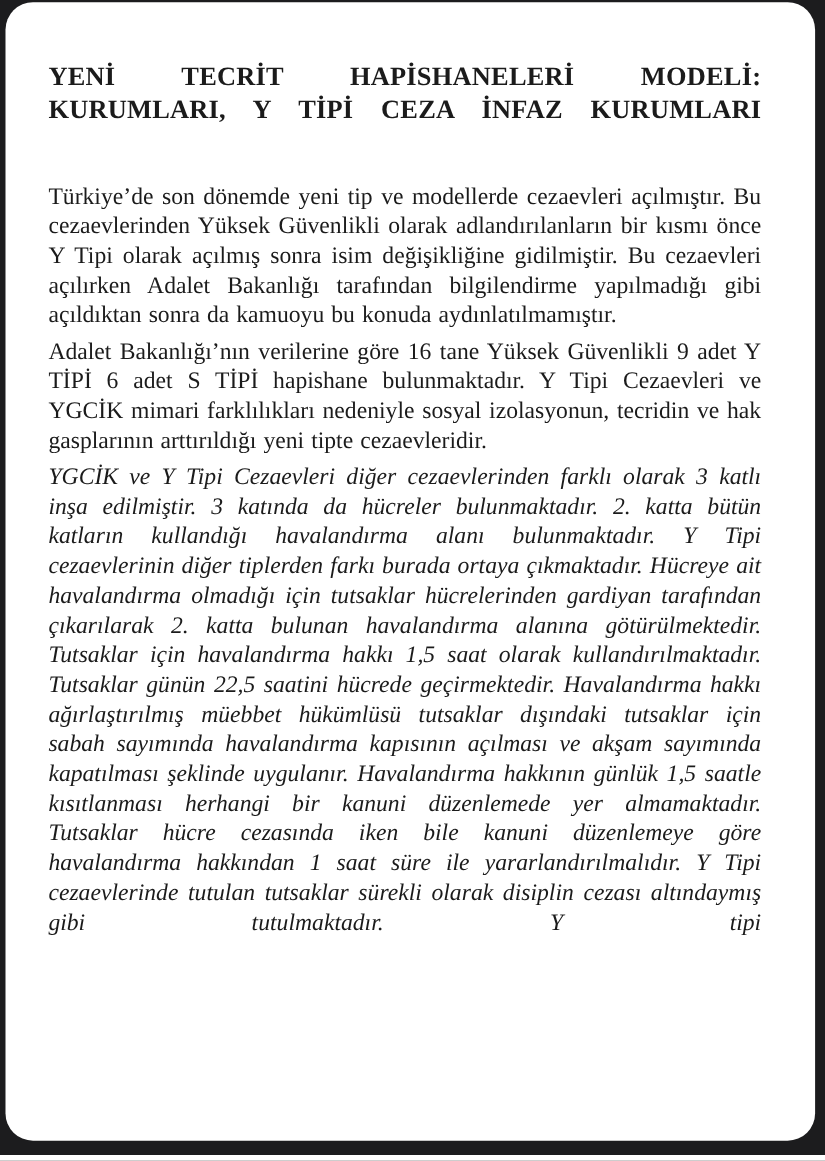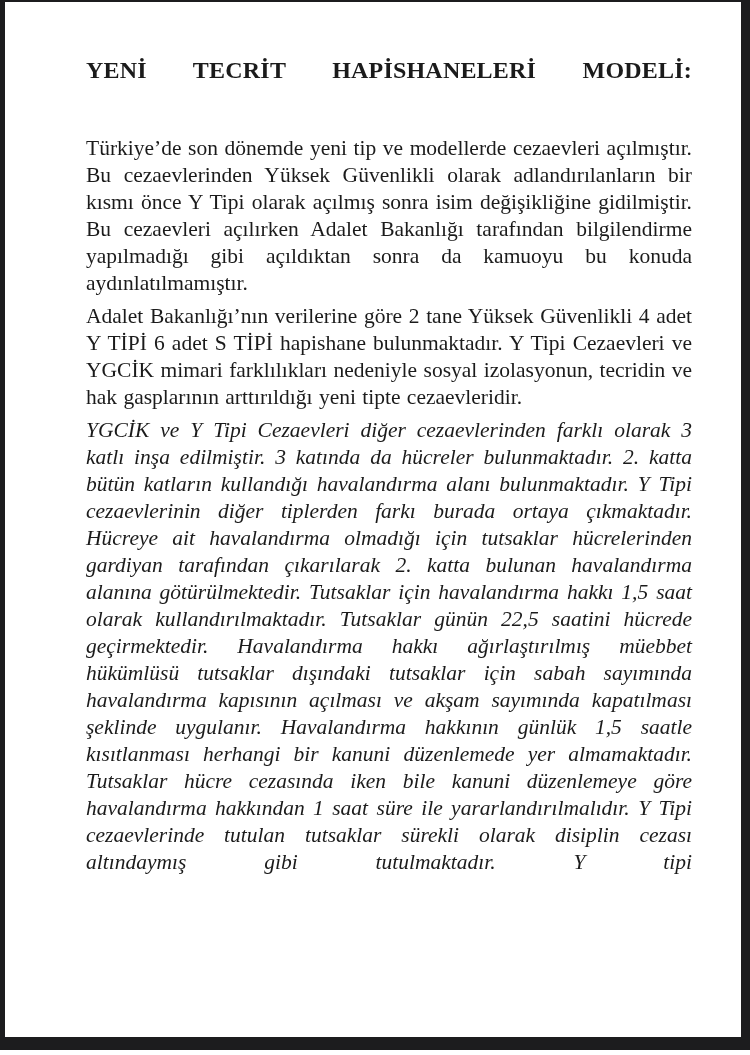--- a/index.html
+++ b/index.html
@@ -16,22 +16,23 @@
     font-family: "Liberation Serif", "DejaVu Serif", serif;
   }
   .page {
     position: absolute;
     left: 5px;
     top: 2px;
     width: 736px;
     height: 1035px;
     background: var(--page, #ffffff);
     box-sizing: border-box;
-    padding: 53px 49px 0 81px;
+    padding: 53px 49px 0 39px;
     overflow: hidden;
+    border-radius: 25px;
   }
   .doc-title {
     margin: 0 0 50px 0;
     color: var(--text, #1b1b1b);
     font-size: 24px;
     line-height: 30px;
     font-weight: bold;
     letter-spacing: 0.2px;
   }
   .title-line {
@@ -65,19 +66,20 @@
     background: var(--page, #ffffff);
   }
 </style>
 </head>
 <body>
 
 <div class="canvas">
   <div class="page">
     <h1 class="doc-title">
       <span class="title-line">YENİ TECRİT HAPİSHANELERİ MODELİ:</span>
+      <span class="title-line">KURUMLARI, Y TİPİ CEZA İNFAZ KURUMLARI</span>
     </h1>
     <p class="body-paragraph">Türkiye’de son dönemde yeni tip ve modellerde cezaevleri açılmıştır. Bu cezaevlerinden Yüksek Güvenlikli olarak adlandırılanların bir kısmı önce Y Tipi olarak açılmış sonra isim değişikliğine gidilmiştir. Bu cezaevleri açılırken Adalet Bakanlığı tarafından bilgilendirme yapılmadığı gibi açıldıktan sonra da kamuoyu bu konuda aydınlatılmamıştır.</p>
-    <p class="body-paragraph">Adalet Bakanlığı’nın verilerine göre 2 tane Yüksek Güvenlikli 4 adet Y TİPİ 6 adet S TİPİ hapishane bulunmaktadır. Y Tipi Cezaevleri ve YGCİK mimari farklılıkları nedeniyle sosyal izolasyonun, tecridin ve hak gasplarının arttırıldığı yeni tipte cezaevleridir.</p>
+    <p class="body-paragraph">Adalet Bakanlığı’nın verilerine göre 16 tane Yüksek Güvenlikli 9 adet Y TİPİ 6 adet S TİPİ hapishane bulunmaktadır. Y Tipi Cezaevleri ve YGCİK mimari farklılıkları nedeniyle sosyal izolasyonun, tecridin ve hak gasplarının arttırıldığı yeni tipte cezaevleridir.</p>
     <p class="body-paragraph page-break-continuation">YGCİK ve Y Tipi Cezaevleri diğer cezaevlerinden farklı olarak 3 katlı inşa edilmiştir. 3 katında da hücreler bulunmaktadır. 2. katta bütün katların kullandığı havalandırma alanı bulunmaktadır. Y Tipi cezaevlerinin diğer tiplerden farkı burada ortaya çıkmaktadır. Hücreye ait havalandırma olmadığı için tutsaklar hücrelerinden gardiyan tarafından çıkarılarak 2. katta bulunan havalandırma alanına götürülmektedir. Tutsaklar için havalandırma hakkı 1,5 saat olarak kullandırılmaktadır. Tutsaklar günün 22,5 saatini hücrede geçirmektedir. Havalandırma hakkı ağırlaştırılmış müebbet hükümlüsü tutsaklar dışındaki tutsaklar için sabah sayımında havalandırma kapısının açılması ve akşam sayımında kapatılması şeklinde uygulanır. Havalandırma hakkının günlük 1,5 saatle kısıtlanması herhangi bir kanuni düzenlemede yer almamaktadır. Tutsaklar hücre cezasında iken bile kanuni düzenlemeye göre havalandırma hakkından 1 saat süre ile yararlandırılmalıdır. Y Tipi cezaevlerinde tutulan tutsaklar sürekli olarak disiplin cezası altındaymış gibi tutulmaktadır. Y tipi</p>
   </div>
   <div class="bottom-edge-strip"></div>
 </div>
 
 </body></html>

